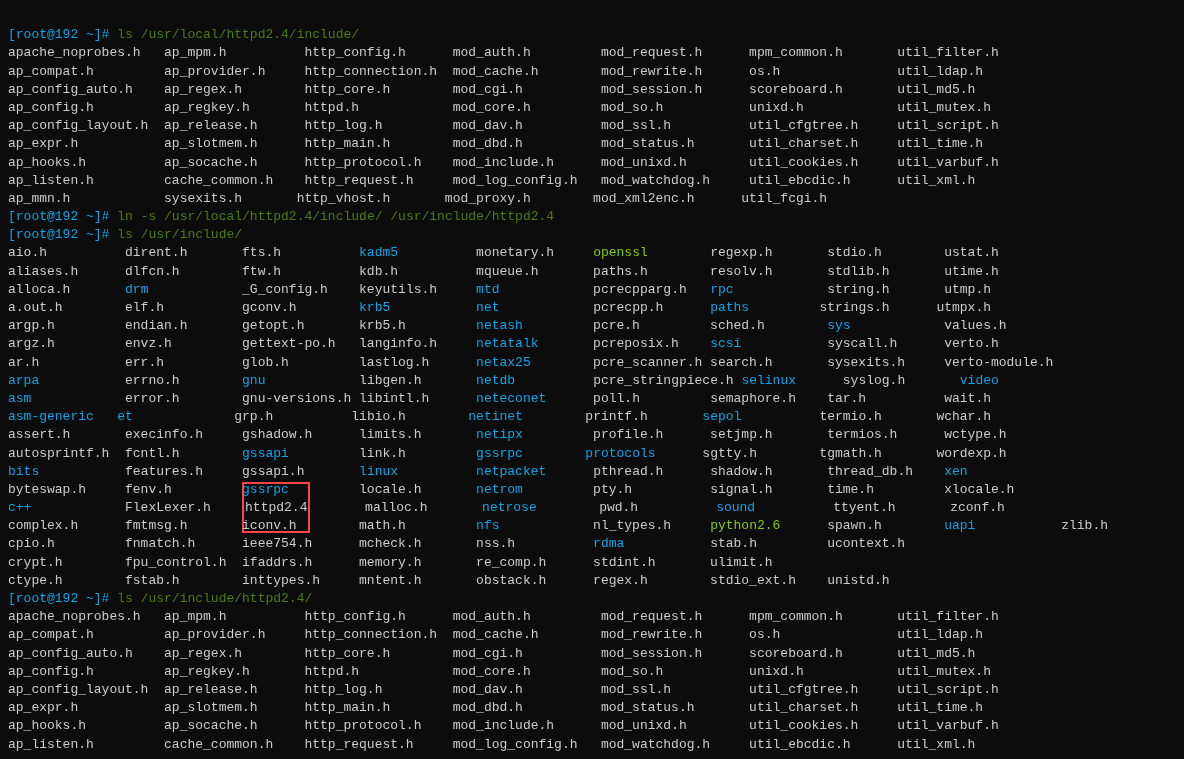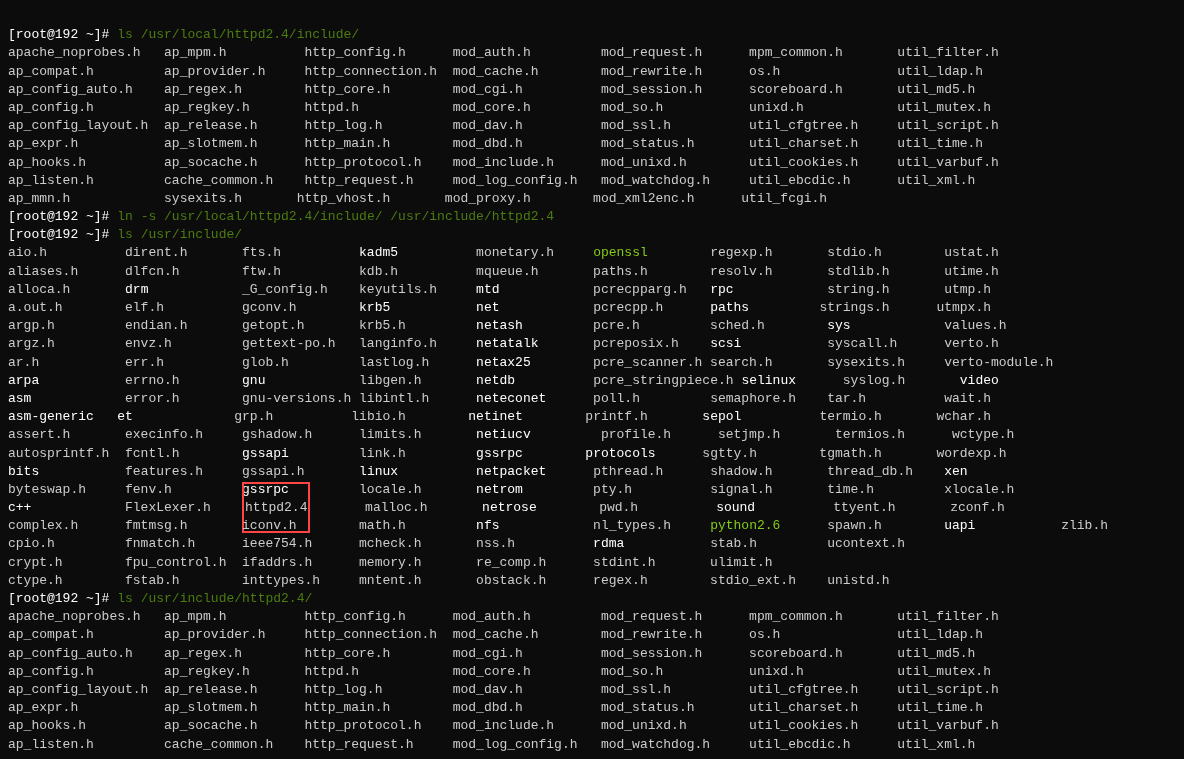--- a/index.html
+++ b/index.html
@@ -10,21 +10,21 @@
       font-size: 13px;
       line-height: 1.4;
       padding: 8px;
       width: 1184px;
       min-height: 759px;
       overflow: hidden;
     }
     .terminal {
       white-space: pre;
     }
-    .cyan { color: #ffffff; }
+    .cyan { color: #0ea5e9; }
     .green { color: #84cc16; }
     .highlight-box {
       display: inline;
       background-color: transparent;
       border: 2px solid #FF4444;
       padding: 16px 1px;
       text-align: right;
     }
     .cmd { color: #4d7c0f; }
   </style>
@@ -47,21 +47,21 @@
 <span>aio.h          dirent.h       fts.h          <span class="cyan">kadm5</span>          monetary.h     <span class="green">openssl</span>        regexp.h       stdio.h        ustat.h</span>
 <span>aliases.h      dlfcn.h        ftw.h          kdb.h          mqueue.h       paths.h        resolv.h       stdlib.h       utime.h</span>
 <span>alloca.h       <span class="cyan">drm</span>            _G_config.h    keyutils.h     <span class="cyan">mtd</span>            pcrecpparg.h   <span class="cyan">rpc</span>            string.h       utmp.h</span>
 <span>a.out.h        elf.h          gconv.h        <span class="cyan">krb5</span>           <span class="cyan">net</span>            pcrecpp.h      <span class="cyan">paths</span>         strings.h      utmpx.h</span>
 <span>argp.h         endian.h       getopt.h       krb5.h         <span class="cyan">netash</span>         pcre.h         sched.h        <span class="cyan">sys</span>            values.h</span>
 <span>argz.h         envz.h         gettext-po.h   langinfo.h     <span class="cyan">netatalk</span>       pcreposix.h    <span class="cyan">scsi</span>           syscall.h      verto.h</span>
 <span>ar.h           err.h          glob.h         lastlog.h      <span class="cyan">netax25</span>        pcre_scanner.h search.h       sysexits.h     verto-module.h</span>
 <span><span class="cyan">arpa</span>           errno.h        <span class="cyan">gnu</span>            libgen.h       <span class="cyan">netdb</span>          pcre_stringpiece.h <span class="cyan">selinux</span>      syslog.h       <span class="cyan">video</span></span>
 <span><span class="cyan">asm</span>            error.h        gnu-versions.h libintl.h      <span class="cyan">neteconet</span>      poll.h         semaphore.h    tar.h          wait.h</span>
 <span><span class="cyan">asm-generic</span>   <span class="cyan">et</span>             grp.h          libio.h        <span class="cyan">netinet</span>        printf.h       <span class="cyan">sepol</span>          termio.h       wchar.h</span>
-<span>assert.h       execinfo.h     gshadow.h      limits.h       <span class="cyan">netiucv</span>         profile.h      setjmp.h       termios.h      wctype.h</span>
+<span>assert.h       execinfo.h     gshadow.h      limits.h       <span class="cyan">netipx</span>         profile.h      setjmp.h       termios.h      wctype.h</span>
 <span>autosprintf.h  fcntl.h        <span class="cyan">gssapi</span>         link.h         <span class="cyan">gssrpc</span>        <span class="cyan">protocols</span>      sgtty.h        tgmath.h       wordexp.h</span>
 <span><span class="cyan">bits</span>           features.h     gssapi.h       <span class="cyan">linux</span>          <span class="cyan">netpacket</span>      pthread.h      shadow.h       thread_db.h    <span class="cyan">xen</span></span>
 <span>byteswap.h     fenv.h         <span class="cyan">gssrpc</span>         locale.h       <span class="cyan">netrom</span>         pty.h          signal.h       time.h         xlocale.h</span>
 <span><span class="cyan">c++</span>            FlexLexer.h    <span class="highlight-box">httpd2.4</span>       malloc.h       <span class="cyan">netrose</span>        pwd.h          <span class="cyan">sound</span>          ttyent.h       zconf.h</span>
 <span>complex.h      fmtmsg.h       iconv.h        math.h         <span class="cyan">nfs</span>            nl_types.h     <span class="green">python2.6</span>      spawn.h        <span class="cyan">uapi</span>           zlib.h</span>
 <span>cpio.h         fnmatch.h      ieee754.h      mcheck.h       nss.h          <span class="cyan">rdma</span>           stab.h         ucontext.h</span>
 <span>crypt.h        fpu_control.h  ifaddrs.h      memory.h       re_comp.h      stdint.h       ulimit.h</span>
 <span>ctype.h        fstab.h        inttypes.h     mntent.h       obstack.h      regex.h        stdio_ext.h    unistd.h</span>
 <span><span class="cyan">[root@192 ~]#</span> <span class="cmd">ls /usr/include/httpd2.4/</span></span>
 <span>apache_noprobes.h   ap_mpm.h          http_config.h      mod_auth.h         mod_request.h      mpm_common.h       util_filter.h</span>

